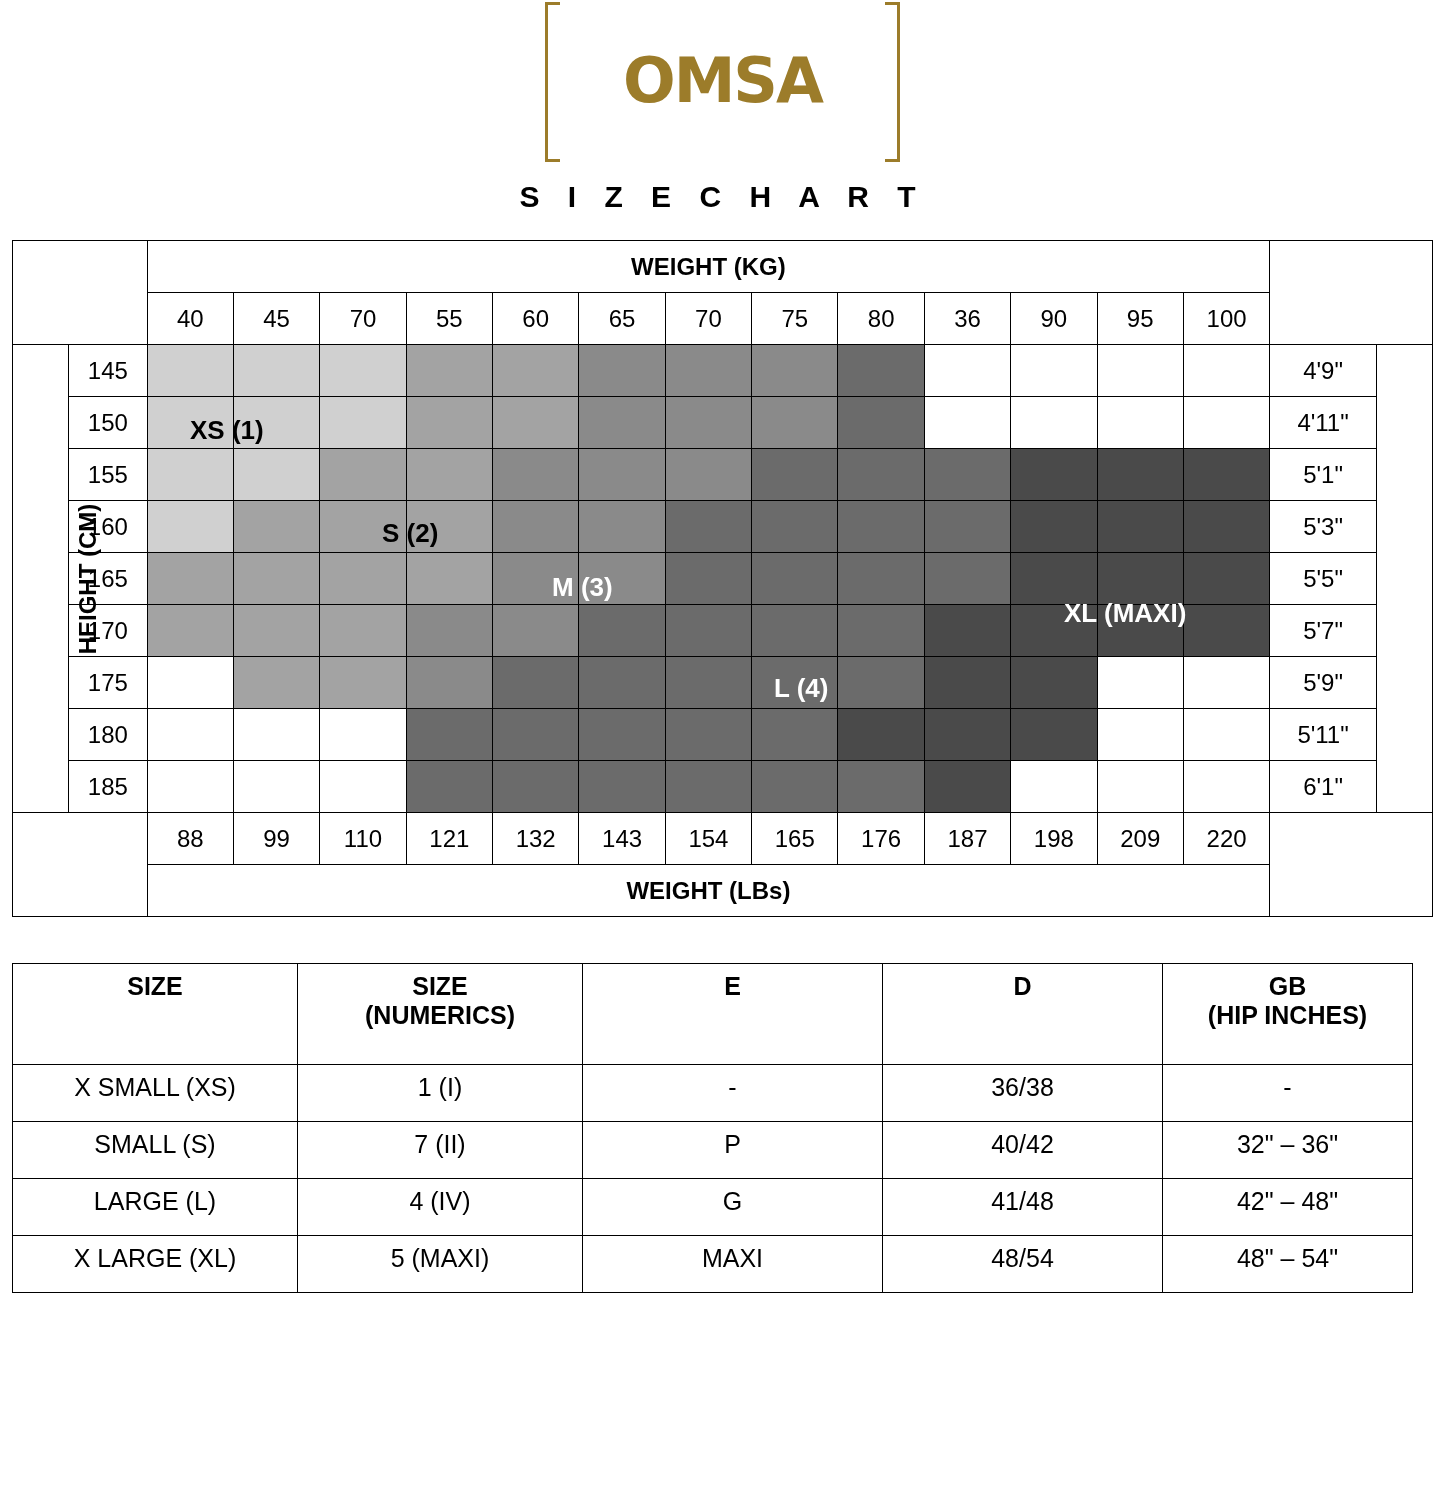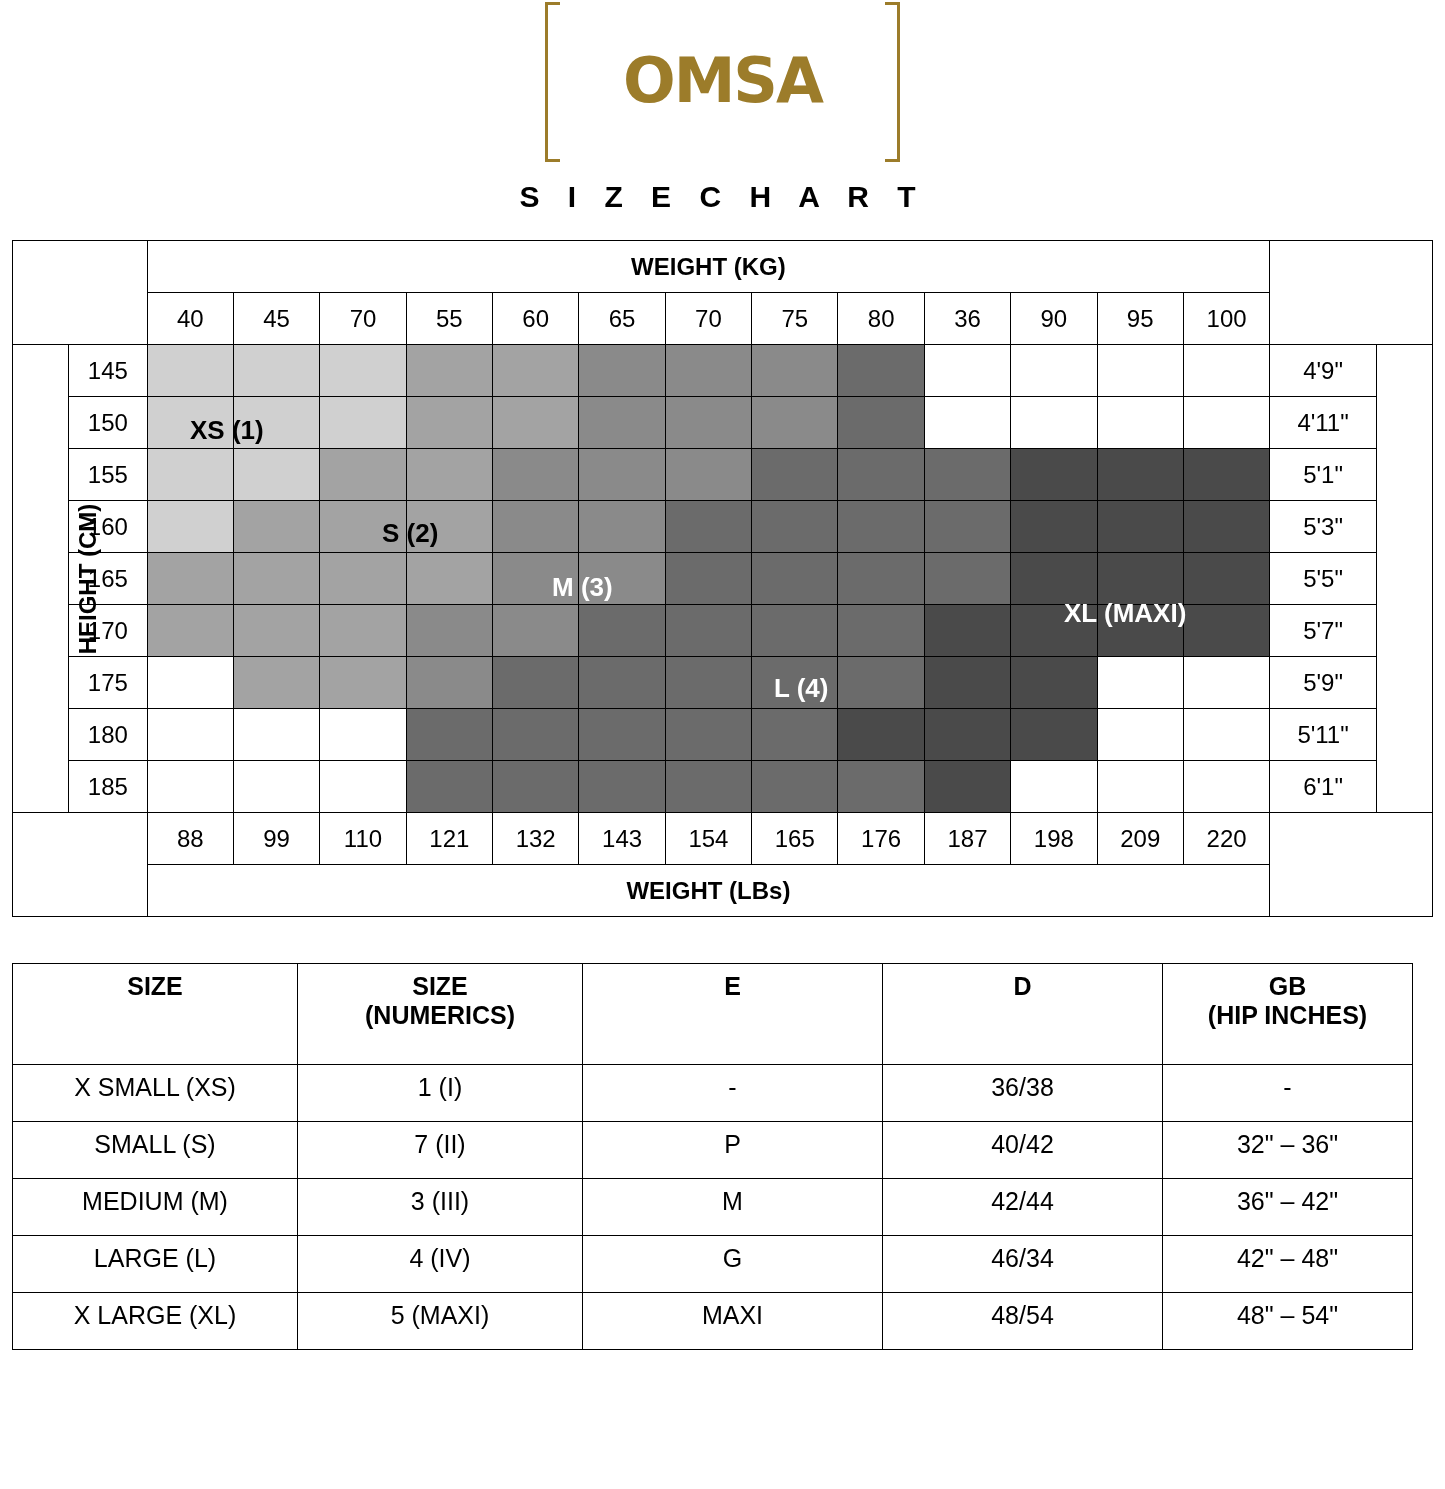--- a/index.html
+++ b/index.html
@@ -417,31 +417,24 @@
           <td>-</td>
         </tr>
         <tr>
           <td>SMALL (S)</td>
           <td>7 (II)</td>
           <td>P</td>
           <td>40/42</td>
           <td>32" – 36"</td>
         </tr>
         <tr>
-          <td>MEDIUM (M)</td>
-          <td>3 (III)</td>
-          <td>M</td>
-          <td>42/44</td>
-          <td>36" – 42"</td>
-        </tr>
-        <tr>
           <td>LARGE (L)</td>
           <td>4 (IV)</td>
           <td>G</td>
-          <td>46/34</td>
+          <td>41/48</td>
           <td>42" – 48"</td>
         </tr>
         <tr>
           <td>X LARGE (XL)</td>
           <td>5 (MAXI)</td>
           <td>MAXI</td>
           <td>48/54</td>
           <td>48" – 54"</td>
         </tr>
       </tbody>

